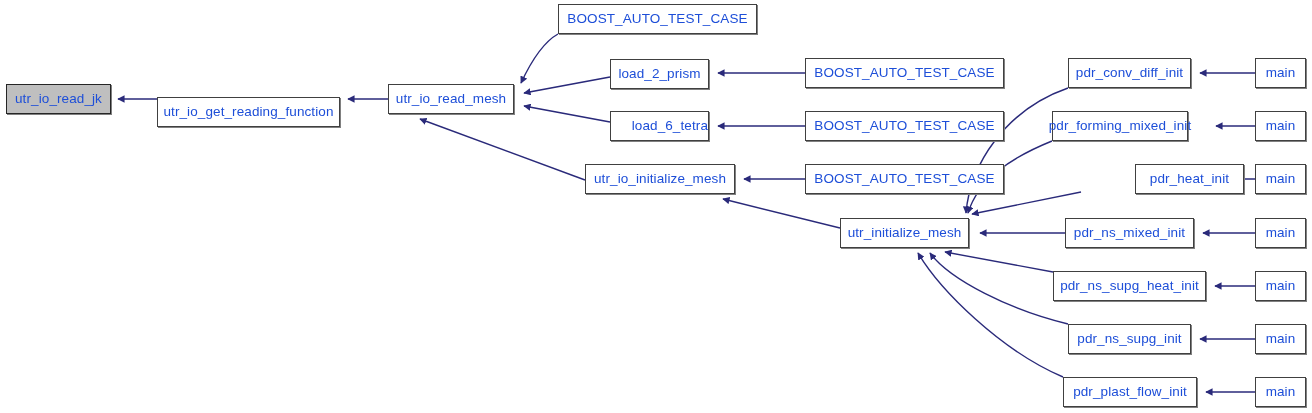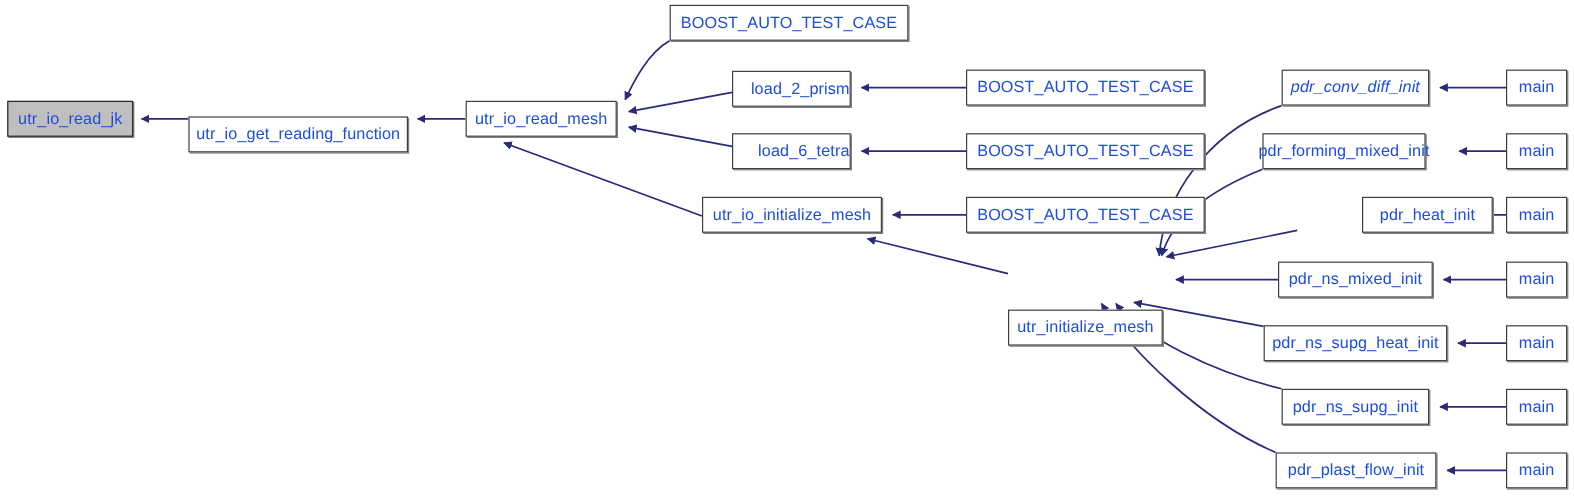--- a/index.html
+++ b/index.html
@@ -83,42 +83,42 @@
       </div>
       <div class="node" style="left: 157px; top: 97px; width: 183px; height: 30px;">
         <span class="node-label">utr_io_get_reading_function</span>
       </div>
       <div class="node" style="left: 388px; top: 84px; width: 126px; height: 30px;">
         <span class="node-label">utr_io_read_mesh</span>
       </div>
       <div class="node" style="left: 558px; top: 4px; width: 199px; height: 30px;">
         <span class="node-label">BOOST_AUTO_TEST_CASE</span>
       </div>
-      <div class="node" style="left: 610px; top: 59px; width: 99px; height: 30px; justify-content: flex-end;">
+      <div class="node" style="left: 610px; top: 59px; width: 99px; height: 30px;">
         <span class="node-label">load_2_prism</span>
       </div>
       <div class="node" style="left: 805px; top: 58px; width: 199px; height: 30px;">
         <span class="node-label">BOOST_AUTO_TEST_CASE</span>
       </div>
       <div class="node" style="left: 610px; top: 111px; width: 99px; height: 30px; justify-content: flex-end;">
         <span class="node-label">load_6_tetra</span>
       </div>
       <div class="node" style="left: 805px; top: 111px; width: 199px; height: 30px;">
         <span class="node-label">BOOST_AUTO_TEST_CASE</span>
       </div>
       <div class="node" style="left: 585px; top: 164px; width: 150px; height: 30px;">
         <span class="node-label">utr_io_initialize_mesh</span>
       </div>
       <div class="node" style="left: 805px; top: 164px; width: 199px; height: 30px;">
         <span class="node-label">BOOST_AUTO_TEST_CASE</span>
       </div>
-      <div class="node" style="left: 840px; top: 218px; width: 129px; height: 30px; margin-top: 40px;">
+      <div class="node" style="left: 840px; top: 218px; width: 129px; height: 30px;">
         <span class="node-label">utr_initialize_mesh</span>
       </div>
-      <div class="node" style="left: 1068px; top: 58px; width: 123px; height: 30px; font-style: italic;">
+      <div class="node" style="left: 1068px; top: 58px; width: 123px; height: 30px;">
         <span class="node-label">pdr_conv_diff_init</span>
       </div>
       <div class="node" style="left: 1052px; top: 111px; width: 136px; height: 30px;">
         <span class="node-label">pdr_forming_mixed_init</span>
       </div>
       <div class="node" style="left: 1135px; top: 164px; width: 109px; height: 30px;">
         <span class="node-label">pdr_heat_init</span>
       </div>
       <div class="node" style="left: 1065px; top: 218px; width: 129px; height: 30px;">
         <span class="node-label">pdr_ns_mixed_init</span>

